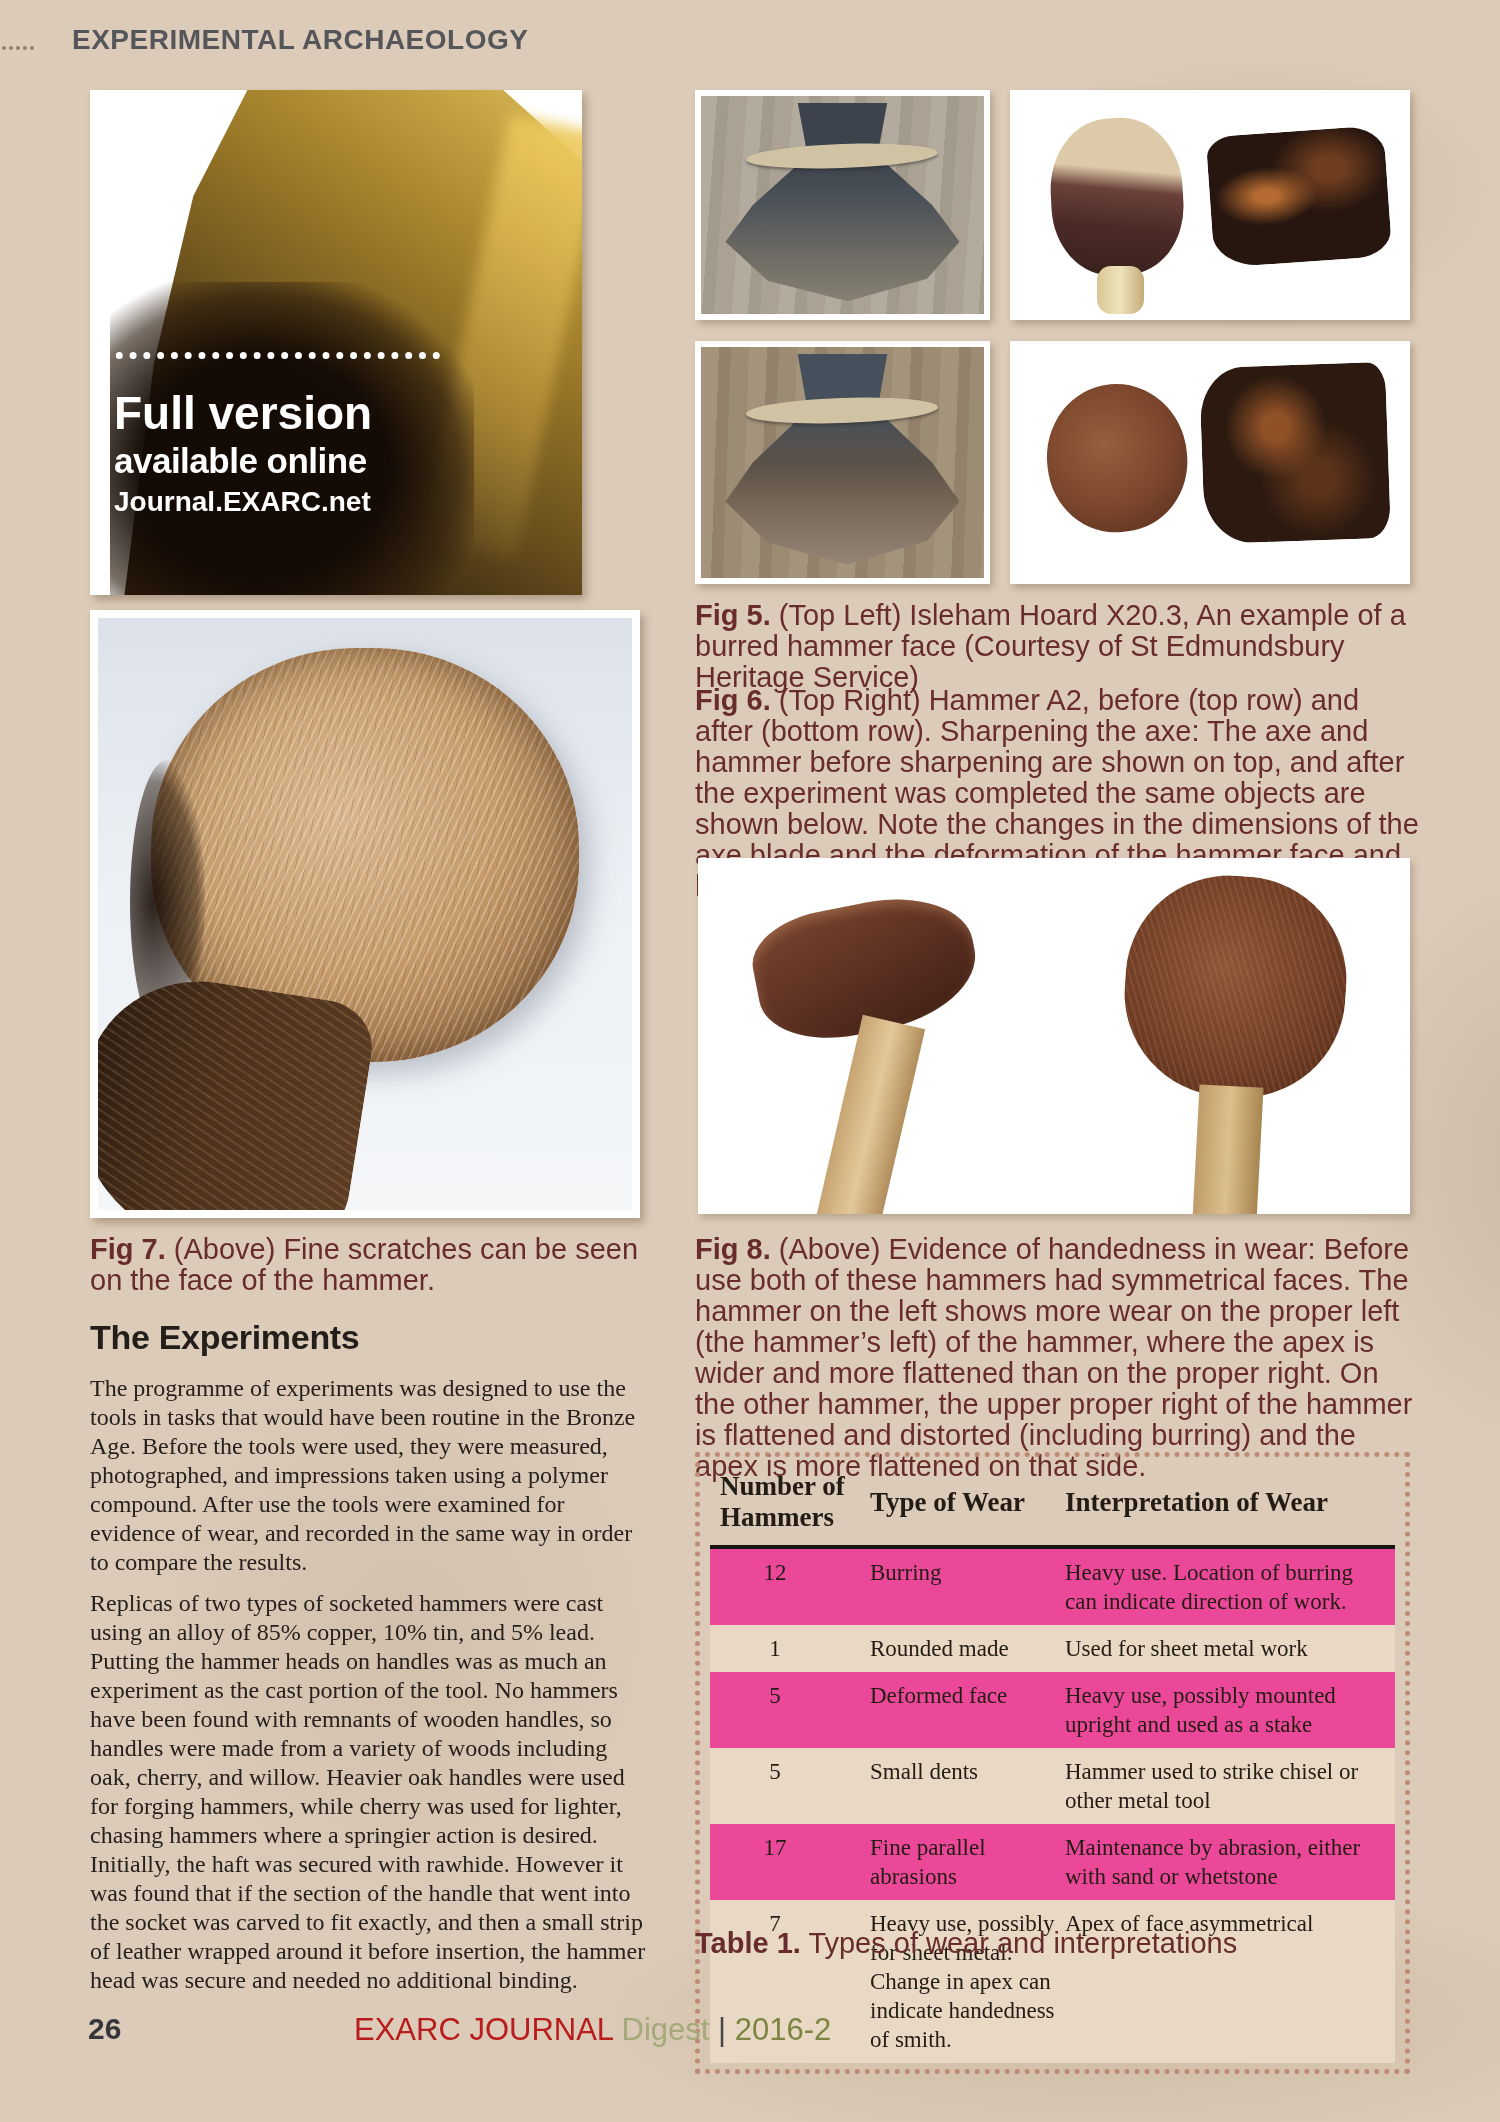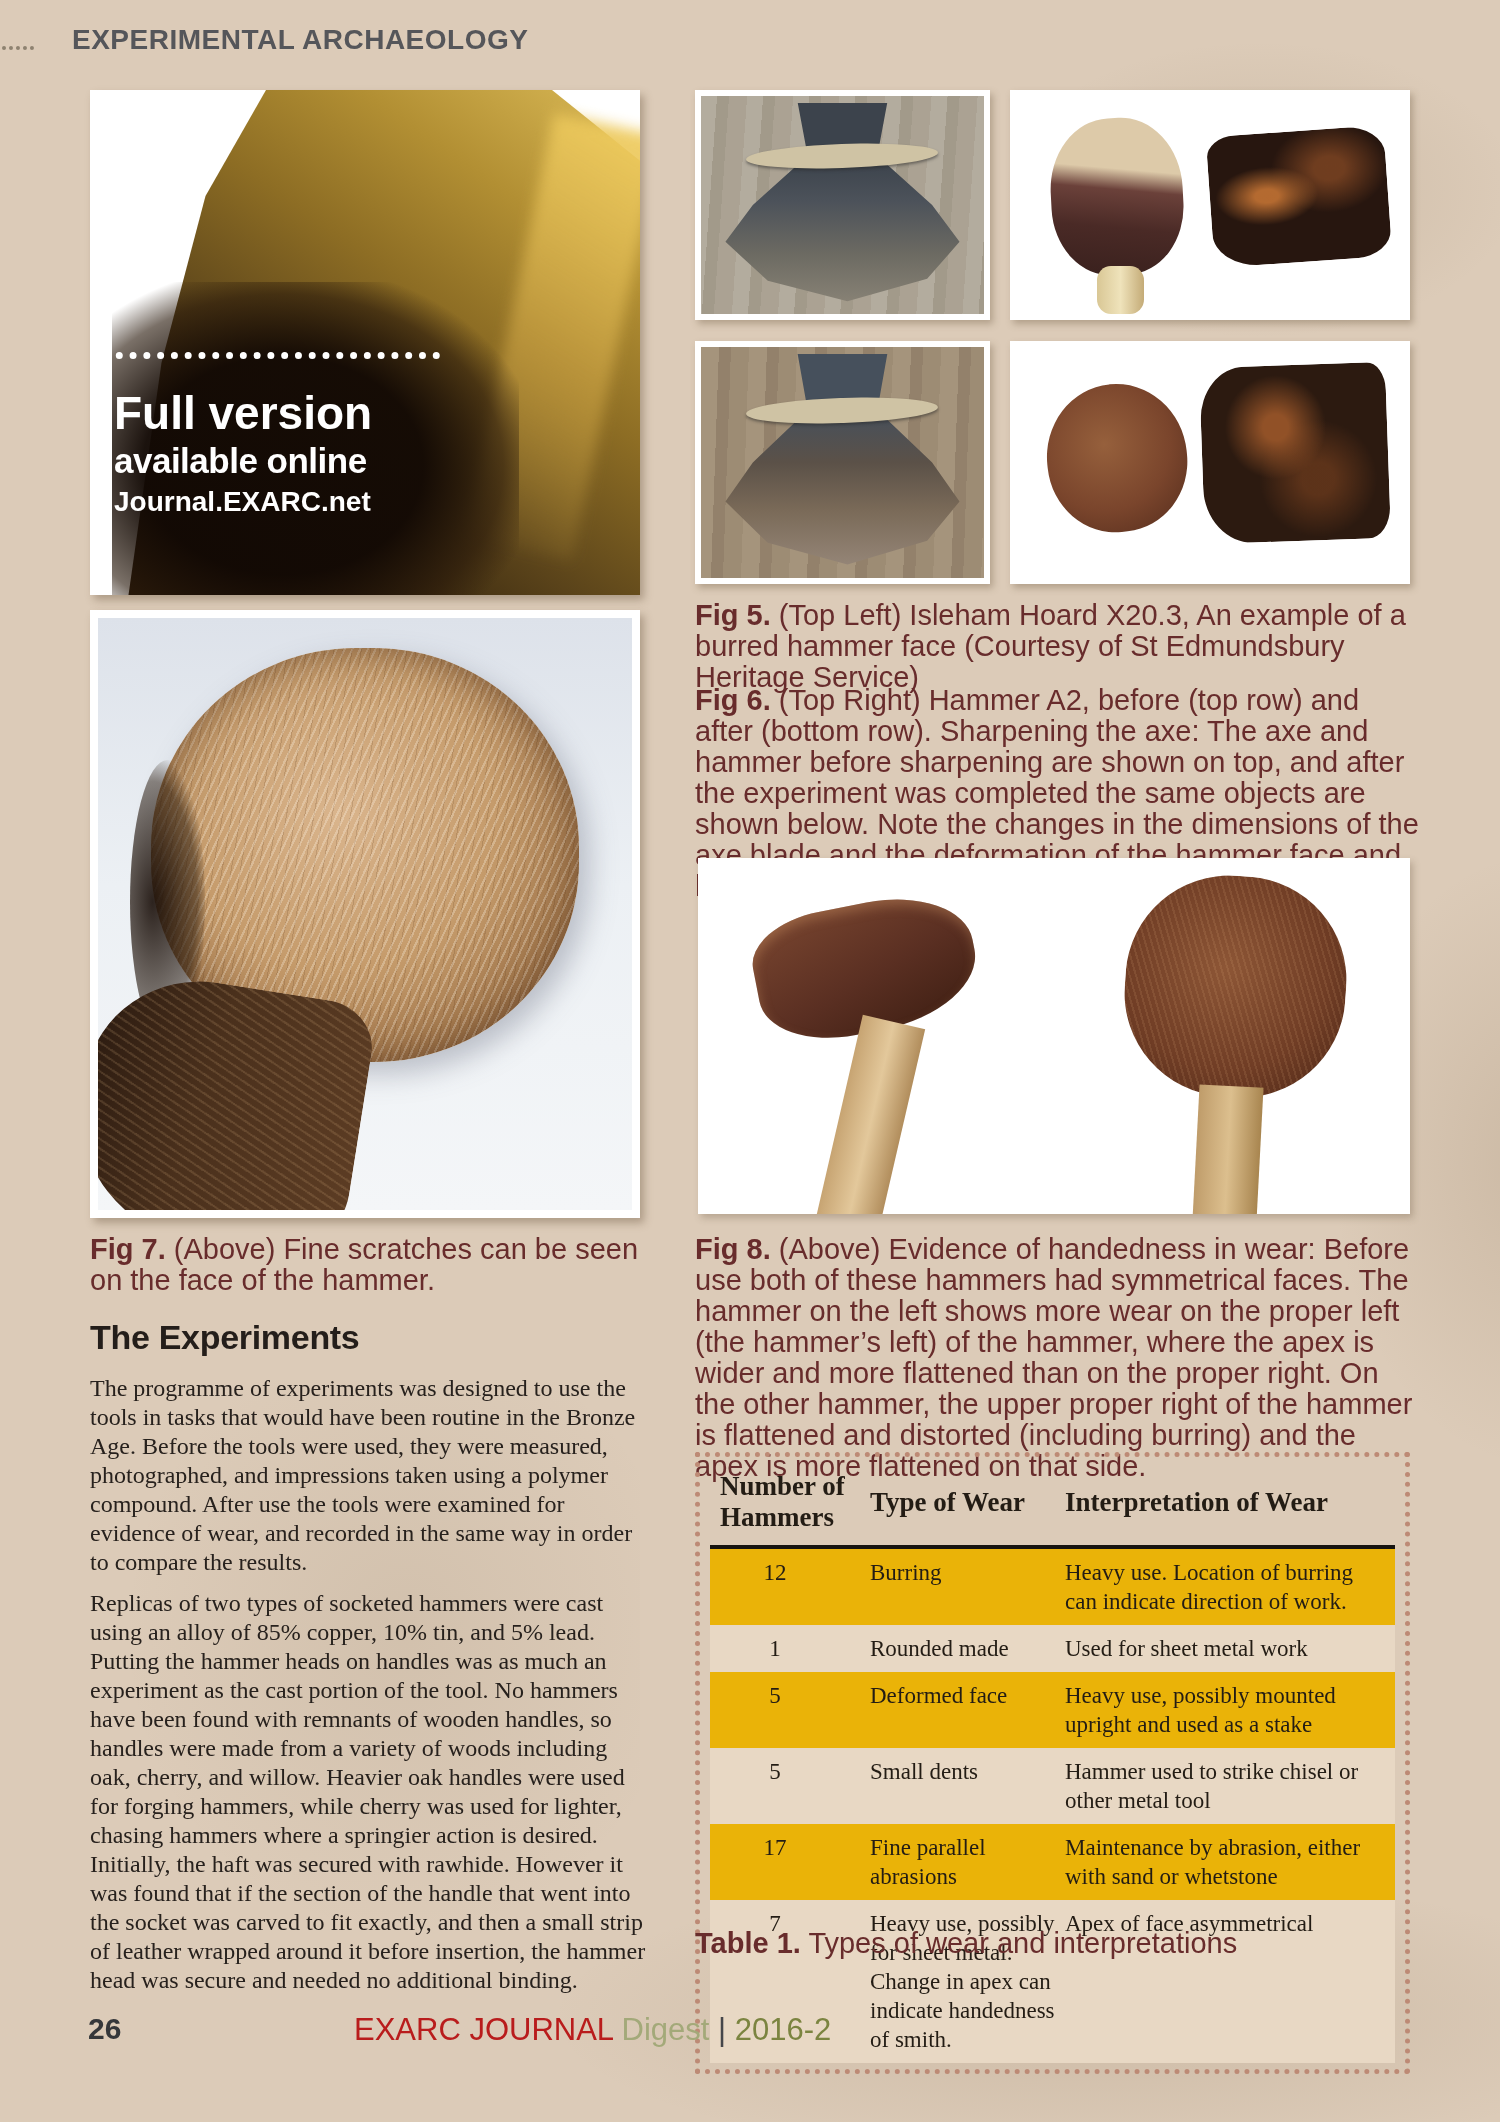--- a/index.html
+++ b/index.html
@@ -25,21 +25,21 @@
   .hdr-title {
     position:absolute; left:40px; top:24px;
     font-size:28px; font-weight:bold; letter-spacing:.5px; color:#55565a;margin-left:32px;
   }
 
   
   .frame { position:absolute; background:#fff; box-shadow:4px 5px 8px rgba(100,80,55,.38); }
   .ph { position:absolute; overflow:hidden; }
 
   
-  #hero { left:90px; top:90px; width:550px; height:505px; }
+  #hero { left:90px; top:90px; width:492px; height:505px; }
   #hero .ph { inset:0; background:#fff; }
   .hero-gold { position:absolute; inset:0;
     background:linear-gradient(215deg,#d3b250 4%,#b28f33 22%,#8d6d24 40%,#5a431a 62%,#241708 85%);
     clip-path:polygon(32% 0, 84% 0, 100% 14%, 100% 100%, 7% 100%, 13% 54%, 21% 21%); }
   .hero-ridge { position:absolute; right:4%; top:6%; width:20%; height:86%;
     background:linear-gradient(200deg, rgba(240,205,95,.95), rgba(200,160,66,.7) 55%, rgba(120,90,30,0));
     filter:blur(7px); transform:rotate(12deg); }
   .hero-dark { position:absolute; left:4%; top:38%; width:74%; height:70%;
     background:radial-gradient(ellipse at 42% 52%, rgba(18,9,4,.96) 42%, rgba(40,24,10,.62) 66%, transparent 78%); }
   .hero-dotline { position:absolute; left:12px; top:262px; width:338px; border-top:7px dotted #ffffff; }
@@ -133,21 +133,21 @@
   #article p + p { margin-top:12px; }
 
   
   #wear-table { position:absolute; left:695px; top:1452px; width:715px;
     border:5px dotted #bd8a75; padding:4px 10px 6px 10px;
     font-family:"Liberation Serif", serif; color:#231c14; }
   .thead { display:grid; grid-template-columns:150px 195px 1fr; align-items:center;
     padding:10px 10px 12px 10px; border-bottom:4px solid #161410;
     font-size:27px; font-weight:bold; line-height:31px; }
   .trow { display:grid; grid-template-columns:150px 195px 1fr;
-    padding:9px 10px; font-size:23px; line-height:29px; background:#eab308; }
+    padding:9px 10px; font-size:23px; line-height:29px; background:#ec4899; }
   .trow.alt { background:#e8d8c4; }
   .tc1 { text-align:center; padding-right:40px; }
   .thead .tc1 { text-align:left; padding-right:20px; }
 
   
   #pageno { position:absolute; left:88px; top:2012px; font-size:30px; font-weight:bold; color:#35373a; }
   #journal-line { position:absolute; left:345px; top:2012px; font-size:31px; }
   .j-name { font-weight:normal; color:#b91c1c;margin-left:9px; }
   .j-digest { color:#a3a979; }
   .j-sep { color:#45464a; }

